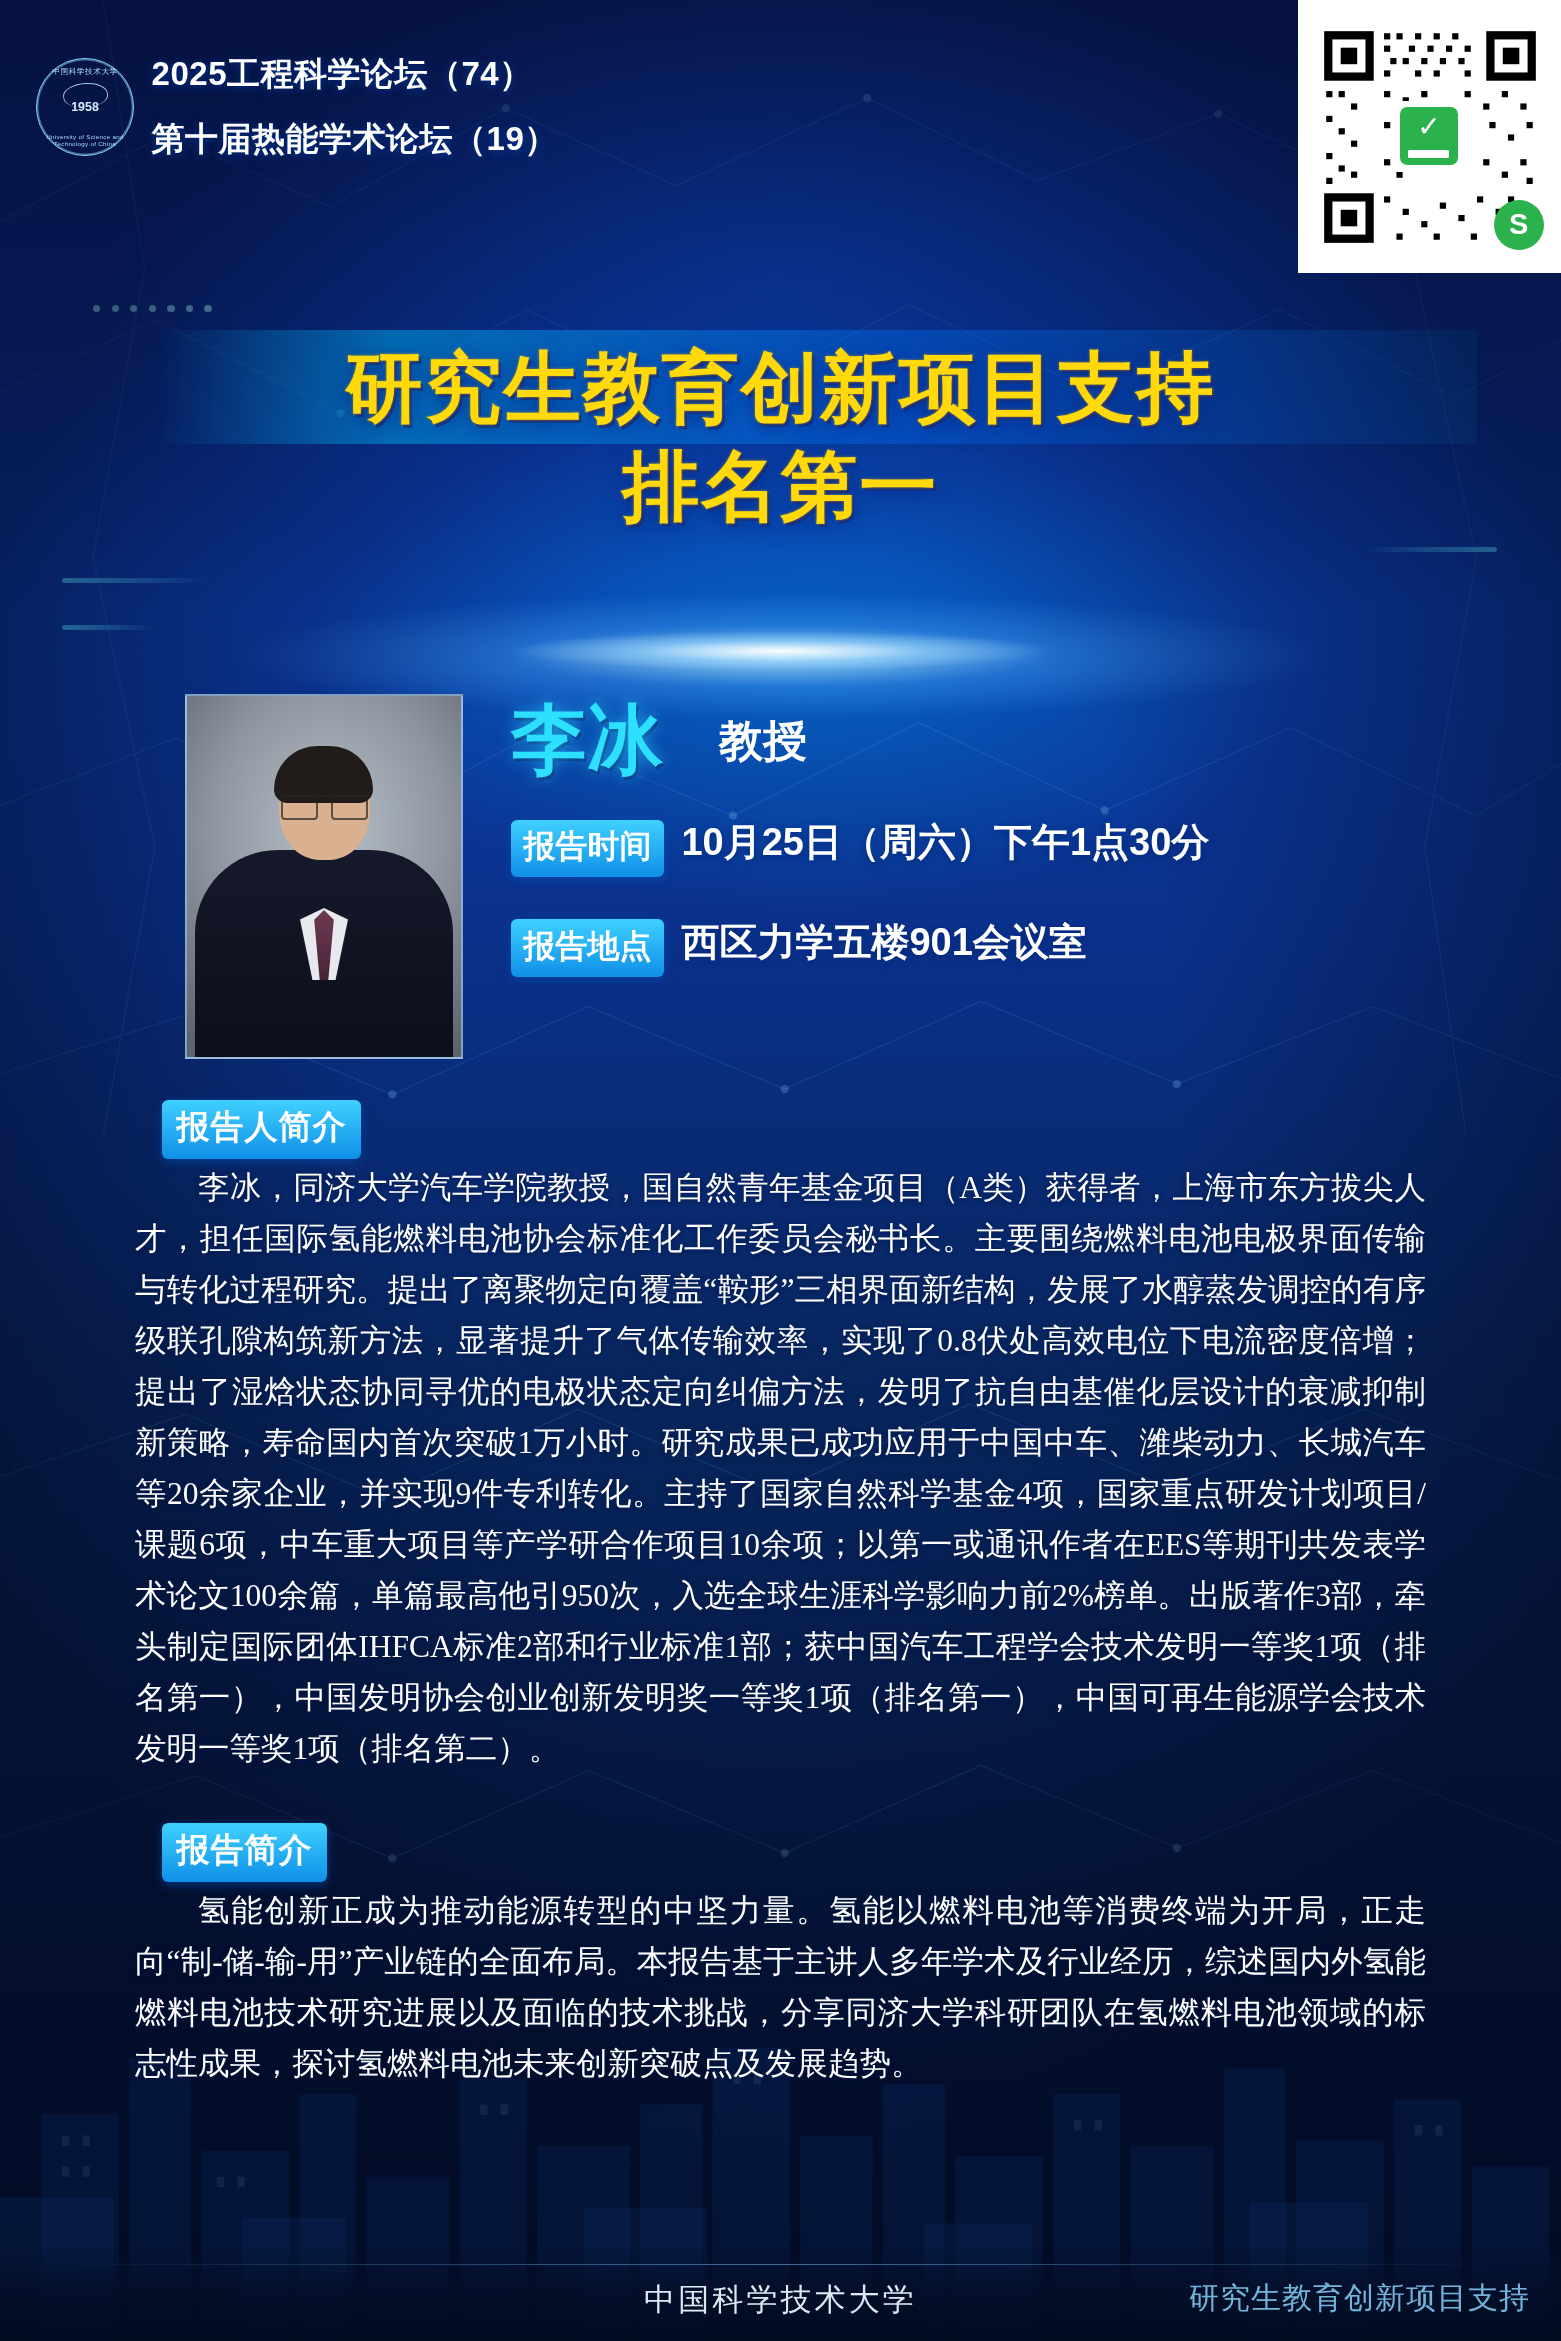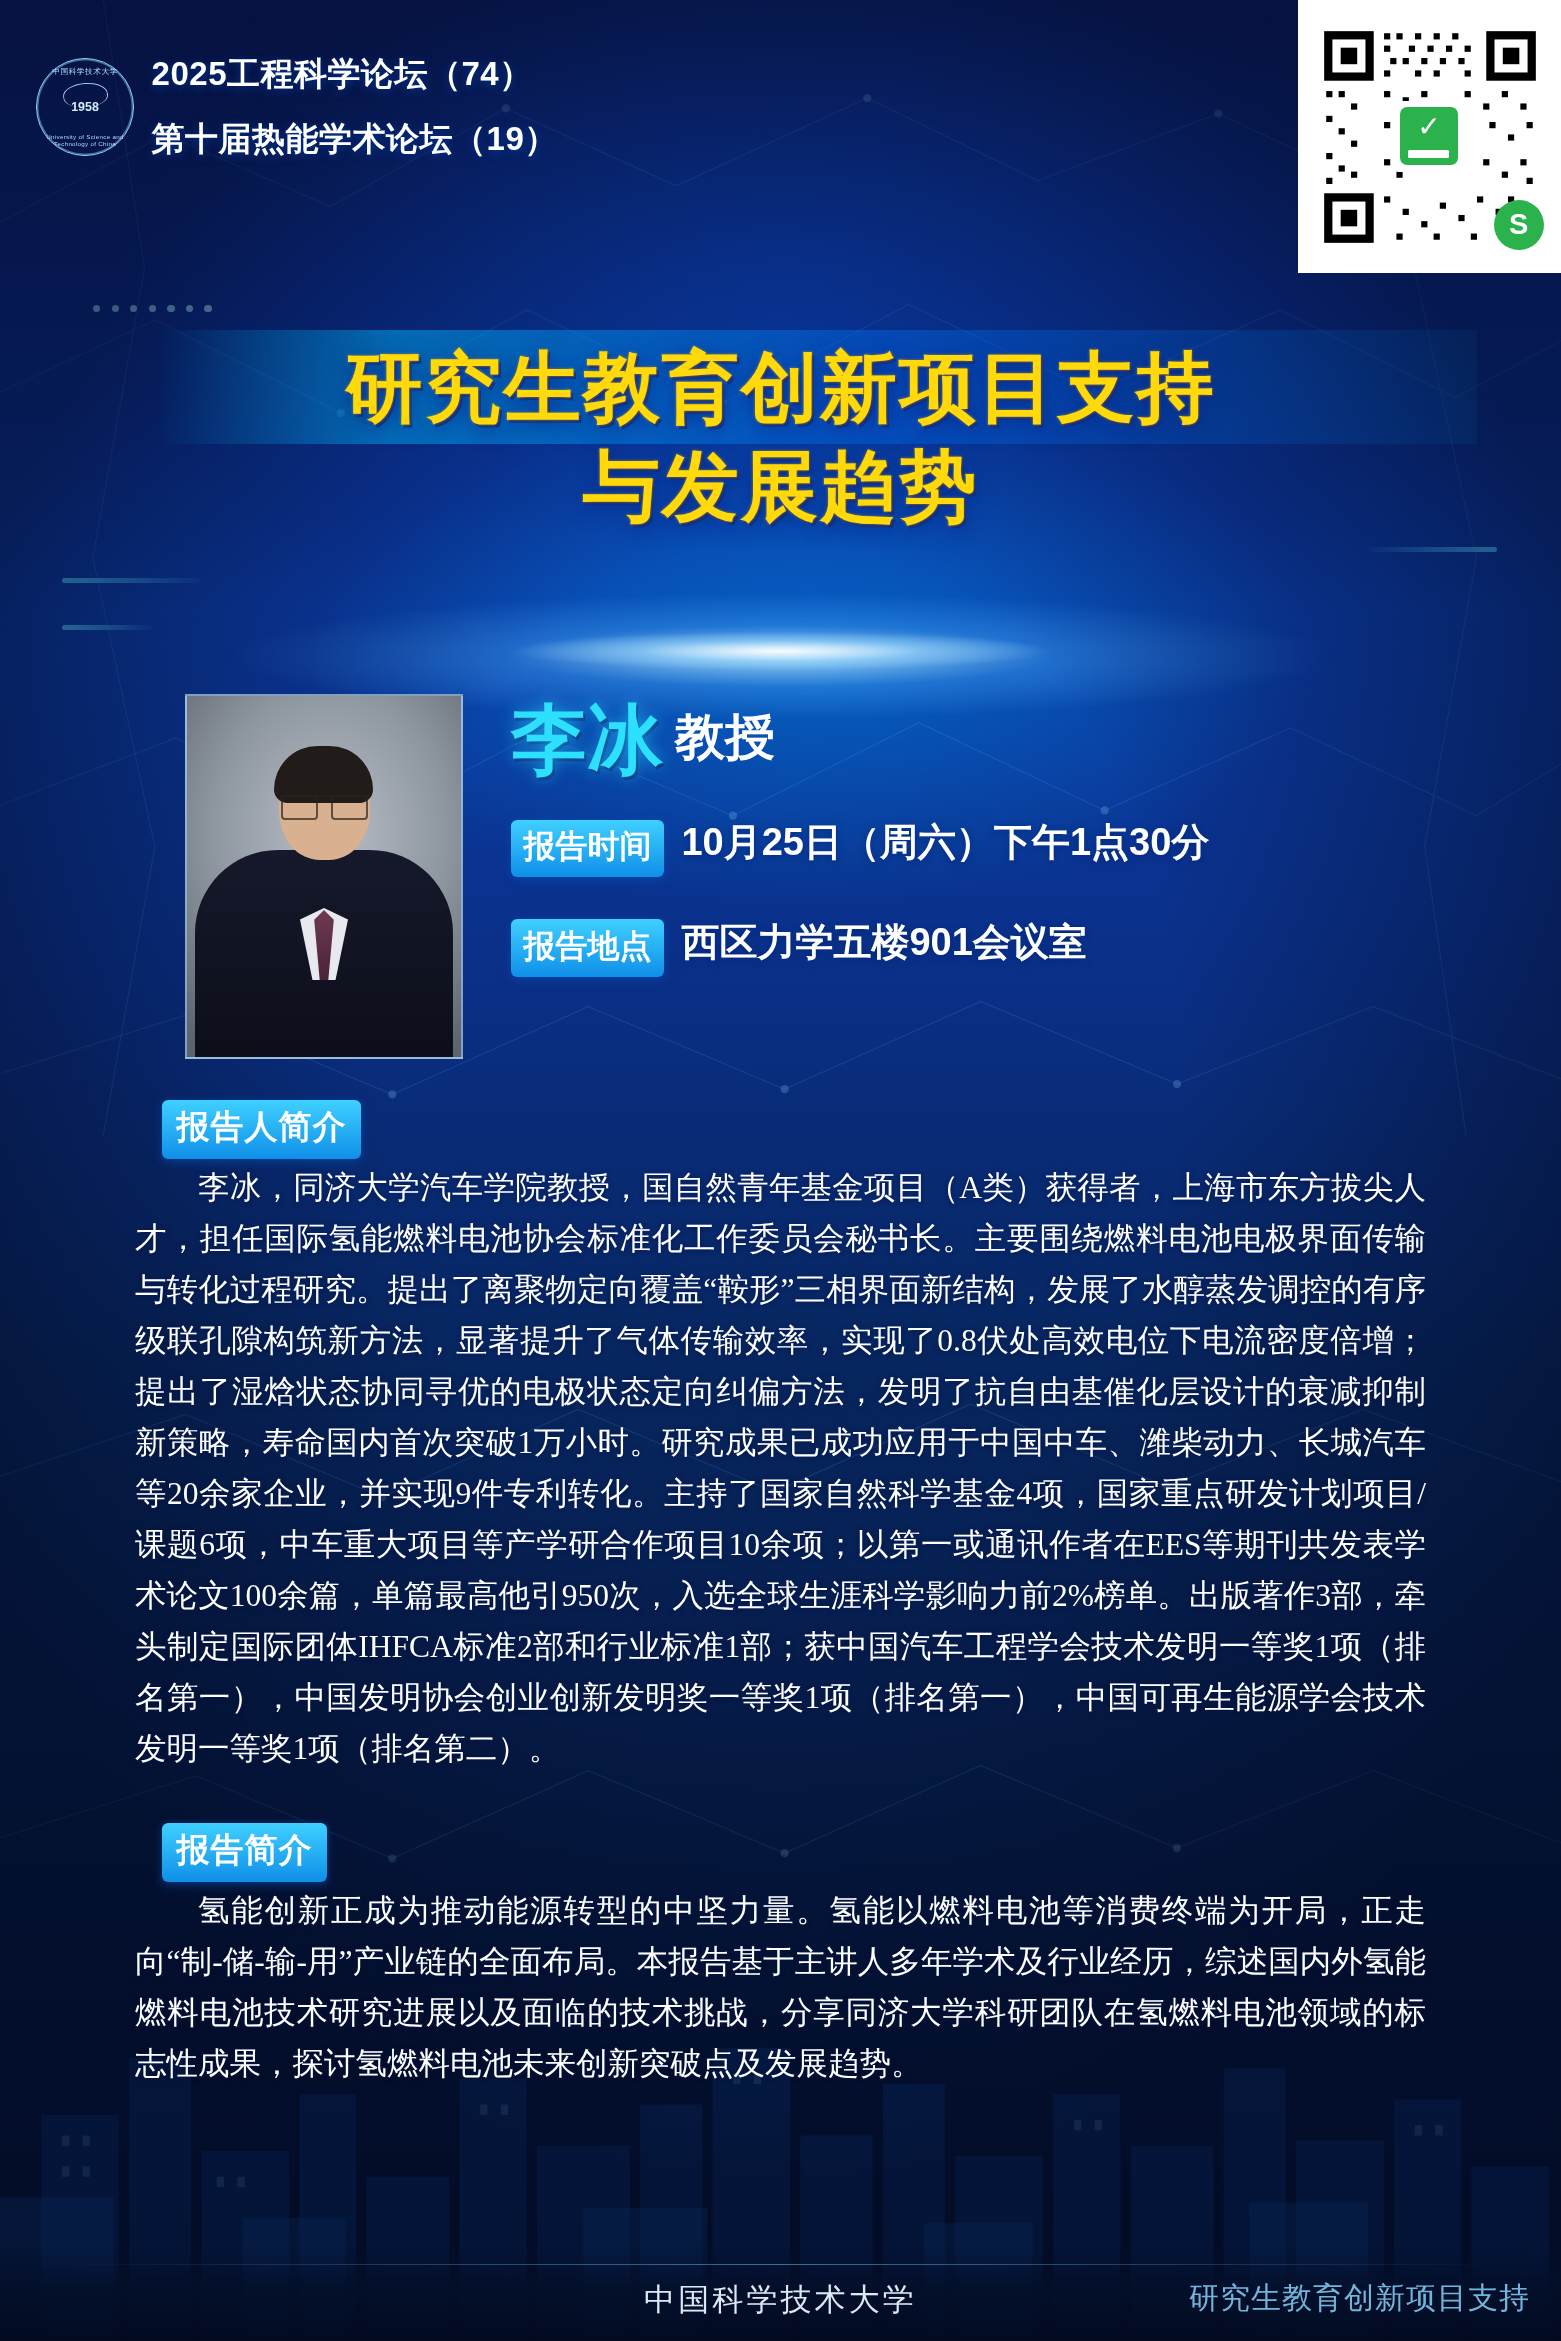--- a/index.html
+++ b/index.html
@@ -324,24 +324,25 @@
     gap: 12px;
   }
   .speaker-name {
     font-size: 76px;
     font-weight: bold;
     color: #2de0ff;
     text-shadow: 0 0 14.5px rgba(40,200,255,0.7), 2.1px 2.6px 0 rgba(10,30,90,0.6);
     line-height: 1;
   }
   .speaker-title {
-    font-size: 50px;
+    font-size: 44px;
     font-weight: bold;
     color: #ffffff;
     padding-bottom: 7.2px;
+    margin-left: 44px;
   }
   .info-row {
     display: flex;
     align-items: center;
     gap: 17.6px;
     margin-top: 30px;
   }
   .tag {
     background: linear-gradient(180deg, #3fd0ff 0%, #0f8fe8 100%);
     color: #ffffff;
@@ -658,21 +659,21 @@
           <div class="base"></div>
         </div>
       </div>
       <div class="wechat-mini">S</div>
     </div>
   </div>
 
   <div class="title-band"></div>
   <div class="main-title">
     <div>研究生教育创新项目支持</div>
-    <div>与发展趋势</div>
+    <div>排名第一</div>
   </div>
 
   <div class="portrait">
     <div class="bg"></div>
     <div class="body"></div>
     <div class="shirt"></div>
     <div class="tie"></div>
     <div class="head"></div>
     <div class="hair"></div>
     <div class="glasses"></div>

